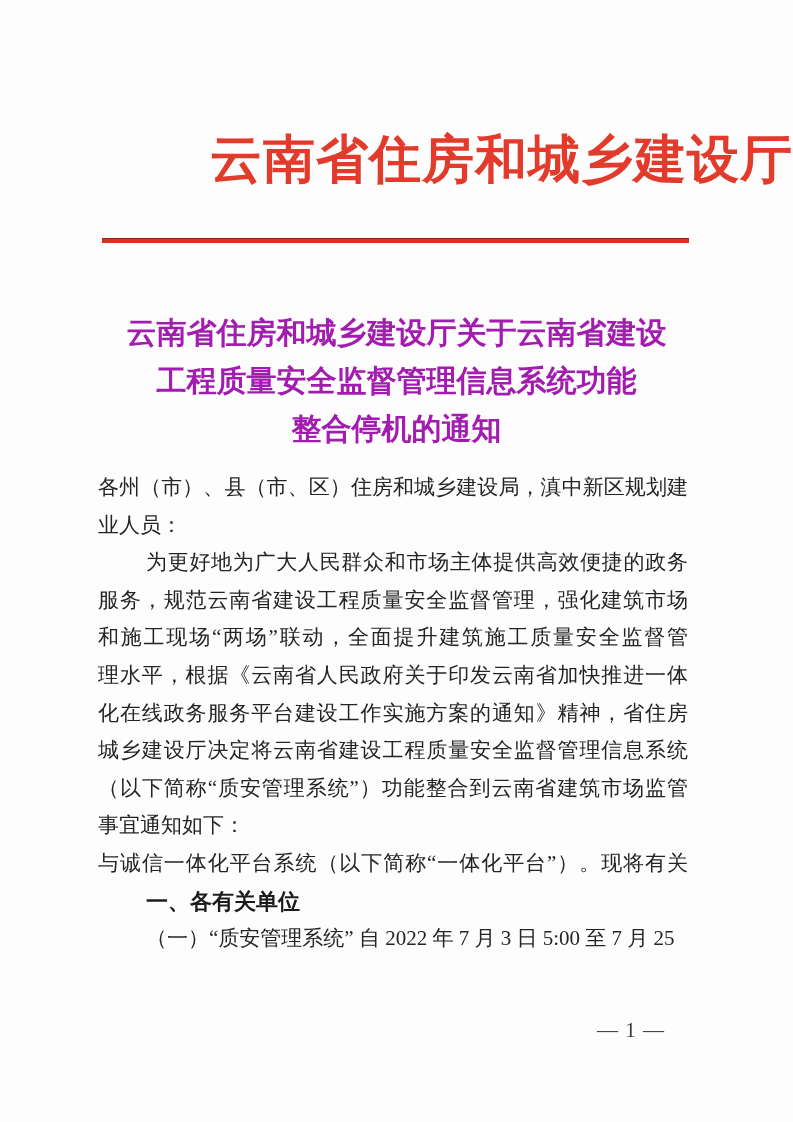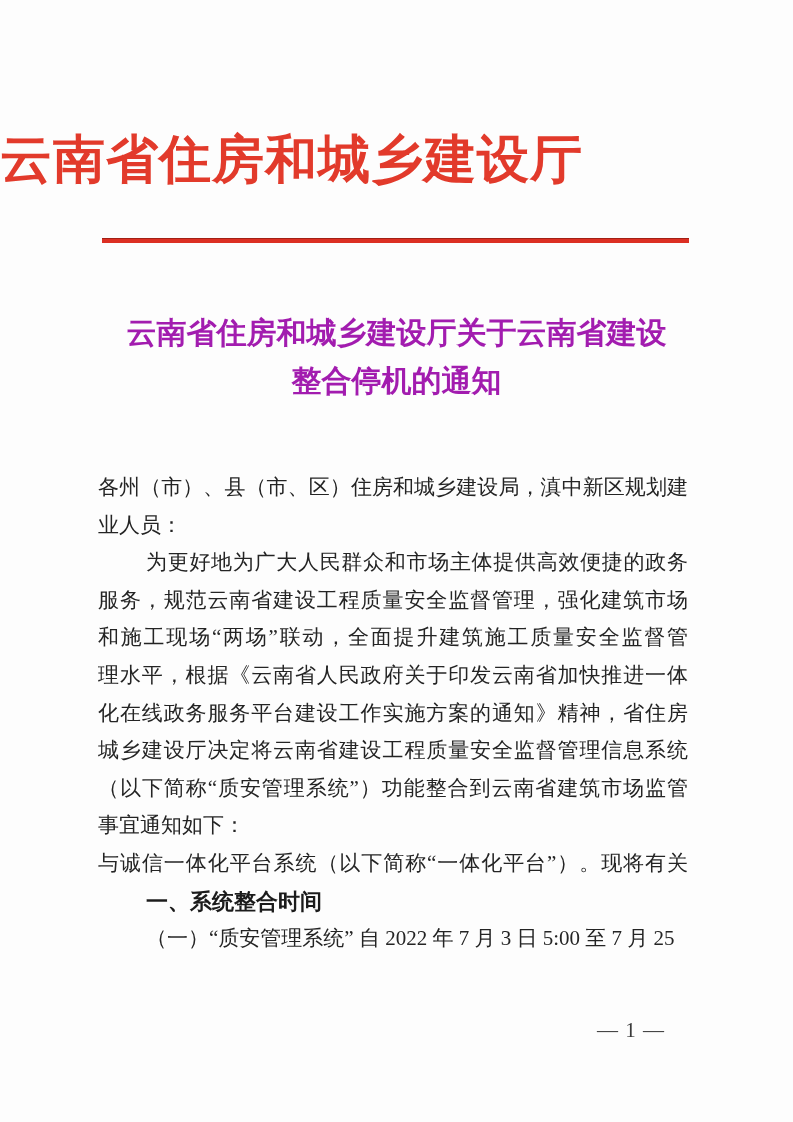--- a/index.html
+++ b/index.html
@@ -12,21 +12,21 @@
     background: #fdfdfd;
     overflow: hidden;
     font-family: "Liberation Serif", "DejaVu Serif", serif;
     color: #242424;
   }
   .letterhead {
     position: absolute;
     top: 131px;
     left: 0;
     width: 100%;
-    text-align: left;
+    text-align: right;
     font-size: 52px;
     line-height: 58px;
     font-weight: bold;
     letter-spacing: 1px;
     color: var(--accent-red, #e23a2b);
   }
   .red-line {
     position: absolute;
     top: 238px;
     left: 102px;
@@ -85,33 +85,34 @@
 </head>
 <body>
 
 <div class="page">
   <div class="letterhead">云南省住房和城乡建设厅</div>
 
   <div class="red-line"></div>
 
   <div class="doc-title">
     <div class="title-line">云南省住房和城乡建设厅关于云南省建设</div>
+    <div class="title-line">工程质量安全监督管理信息系统功能</div>
     <div class="title-line">整合停机的通知</div>
   </div>
 
   <div class="body-text">
       <div class="bline just">各州（市）、县（市、区）住房和城乡建设局，滇中新区规划建</div>
       <div class="bline">业人员：</div>
       <div class="bline indent just">为更好地为广大人民群众和市场主体提供高效便捷的政务</div>
       <div class="bline just">服务，规范云南省建设工程质量安全监督管理，强化建筑市场</div>
       <div class="bline just">和施工现场“两场”联动，全面提升建筑施工质量安全监督管</div>
       <div class="bline just">理水平，根据《云南省人民政府关于印发云南省加快推进一体</div>
       <div class="bline just">化在线政务服务平台建设工作实施方案的通知》精神，省住房</div>
       <div class="bline just">城乡建设厅决定将云南省建设工程质量安全监督管理信息系统</div>
       <div class="bline just">（以下简称“质安管理系统”）功能整合到云南省建筑市场监管</div>
       <div class="bline">事宜通知如下：</div>
       <div class="bline just">与诚信一体化平台系统（以下简称“一体化平台”）。现将有关</div>
-      <div class="bline indent heading">一、系统整合时间</div>
+      <div class="bline indent heading">一、各有关单位</div>
       <div class="bline indent">（一）“质安管理系统” 自 2022 年 7 月 3 日 5:00 至 7 月 25</div>
     </div>
 
   <div class="page-number">— 1 —</div>
 </div>
 
 </body></html>

